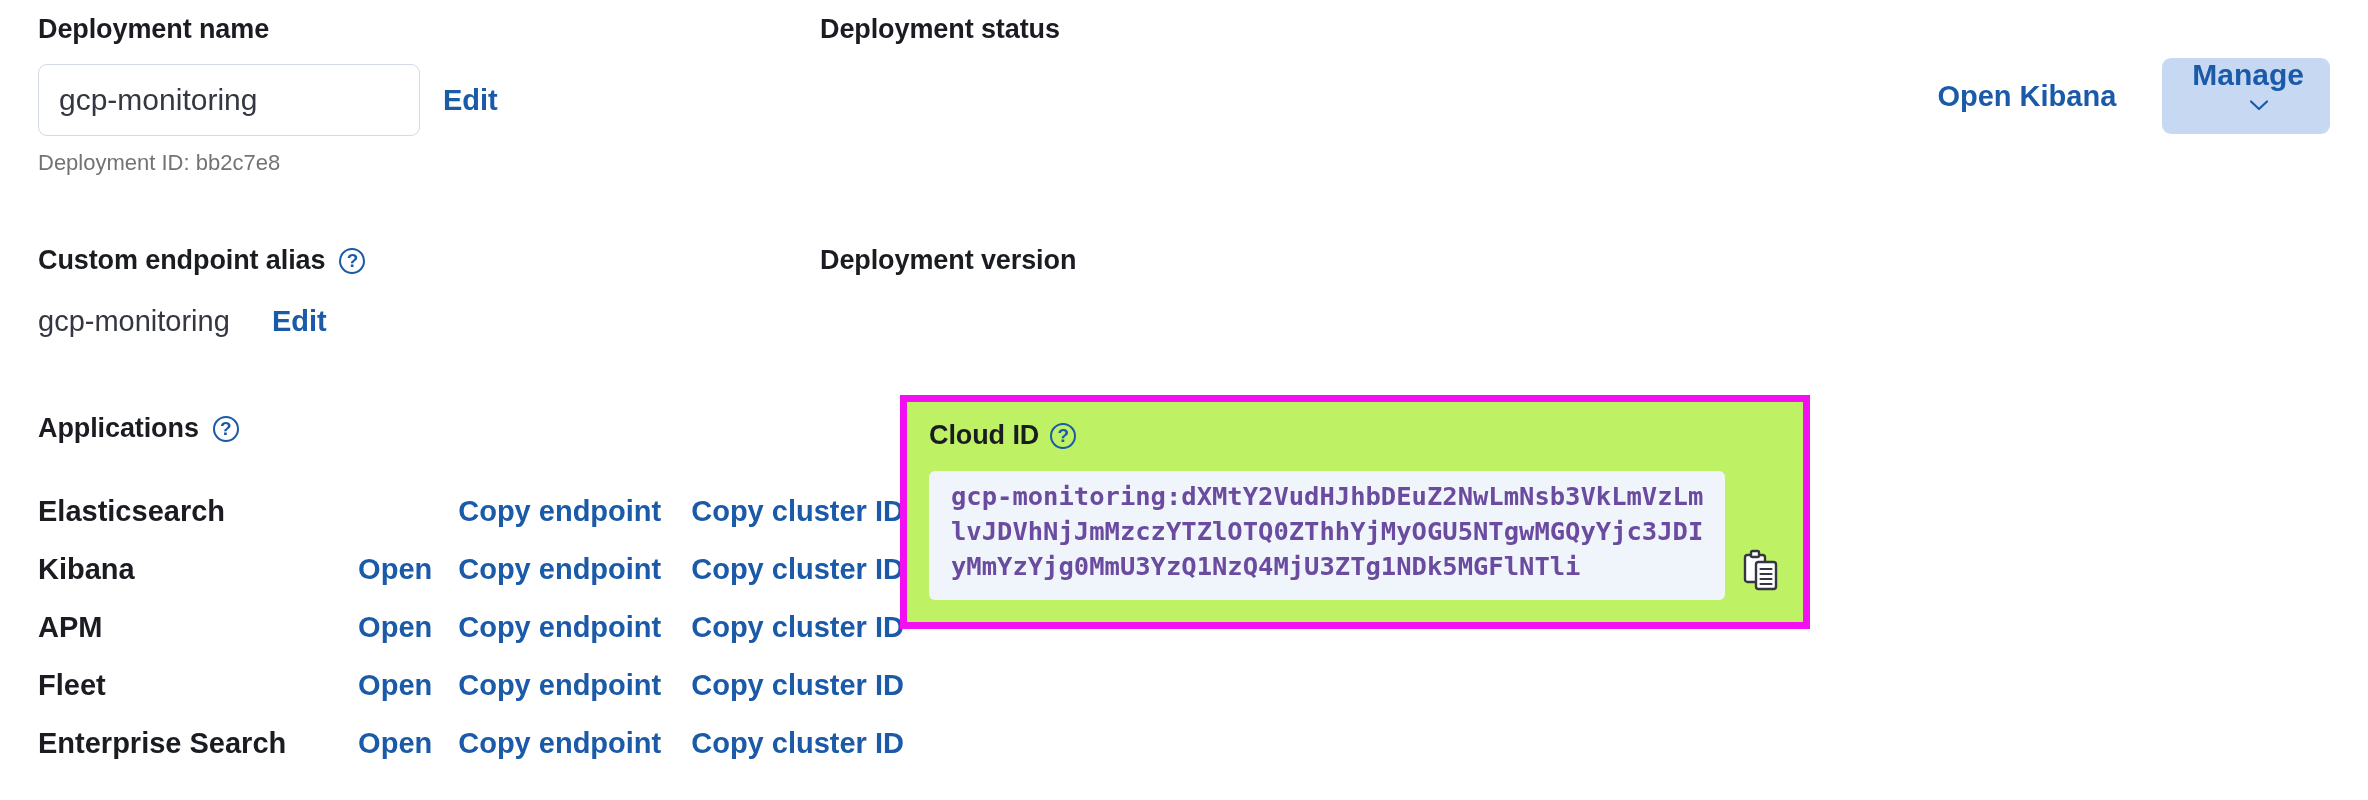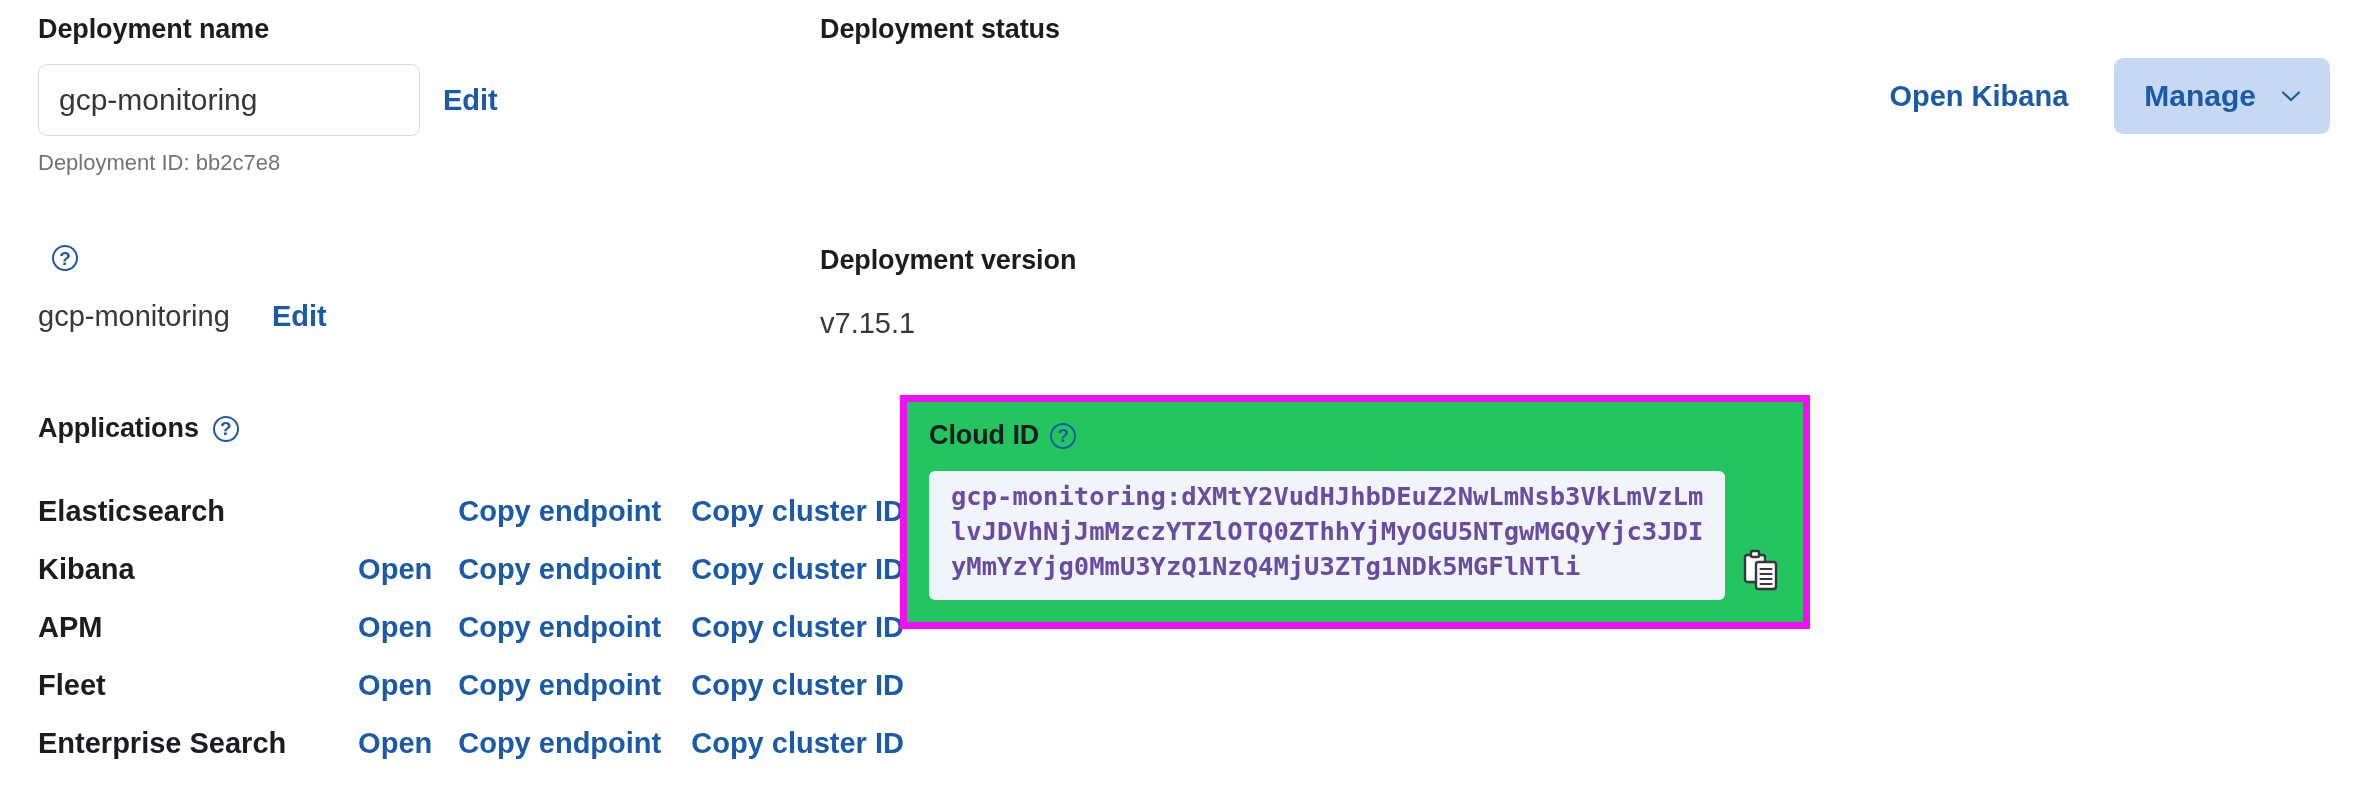--- a/index.html
+++ b/index.html
@@ -132,20 +132,21 @@
   #manage-button {
     display: flex;
     align-items: center;
     background: #c7d9f2;
     border: none;
     border-radius: 9px;
     height: 76px;
     padding: 0 26px 0 30px;
     cursor: pointer;
     font-family: "Liberation Sans", sans-serif;
+    flex-direction: column;
   }
   #manage-button .manage-label {
     font-size: 30px;
     font-weight: 700;
     color: #1a5aa8;
     white-space: nowrap;
   }
   .chevron-down {
     width: 26px;
     height: 26px;
@@ -227,21 +228,21 @@
   }
 
   
   #cloud-id-panel {
     position: absolute;
     left: 900px;
     top: 395px;
     width: 910px;
     box-sizing: border-box;
     border: 7px solid #f210f2;
-    background: #22c55e;
+    background: #bef264;
     padding: 18px 22px 22px 22px;
   }
   #cloud-id-header {
     display: flex;
     align-items: center;
   }
   #cloud-id-header .help-icon { margin-left: 11px; }
   #cloud-id-body {
     margin-top: 20px;
     display: flex;
@@ -303,31 +304,31 @@
       <span class="chevron-down">
         <svg width="26" height="26" viewBox="0 0 26 26" fill="none" xmlns="http://www.w3.org/2000/svg">
           <path d="M5 9.5 L13 17 L21 9.5" stroke="#1a5aa8" stroke-width="2.2" stroke-linecap="round" stroke-linejoin="round"></path>
         </svg>
       </span>
     </button>
   </div>
 
   <div id="alias-block">
     <div class="lbl-with-help">
+      <span class="lbl">Custom endpoint alias</span>
       <span class="help-icon">?</span>
     </div>
     <div class="alias-row">
       <span id="alias-value">gcp-monitoring</span>
       <span id="alias-edit-link" class="link">Edit</span>
     </div>
   </div>
 
   <div id="version-block">
     <span class="lbl">Deployment version</span>
-    <div id="version-value">v7.15.1</div>
   </div>
 
   <div id="applications-block">
     <div class="lbl-with-help">
       <span class="lbl">Applications</span>
       <span class="help-icon">?</span>
     </div>
     <table id="app-table">
       <tbody id="app-table-body">
           <tr>

